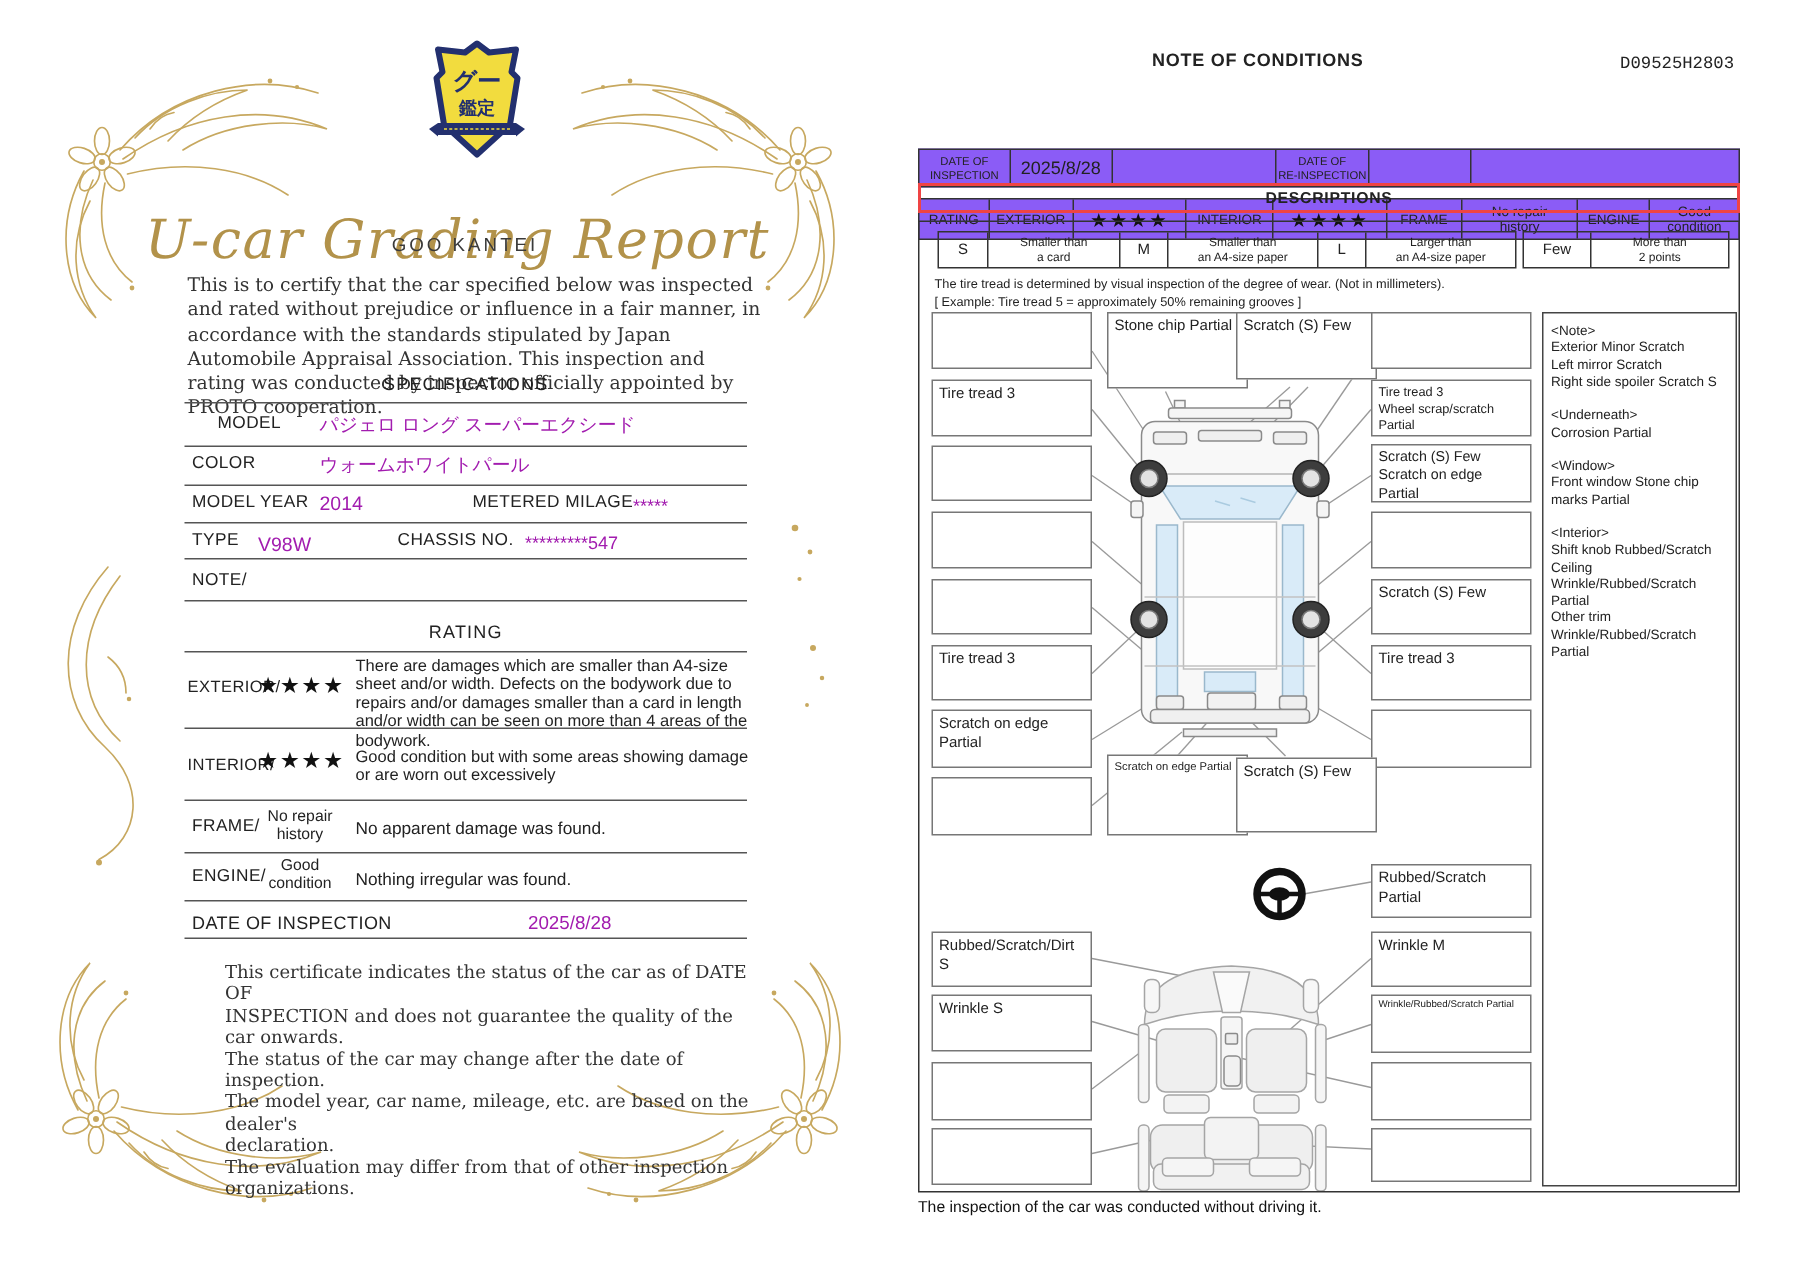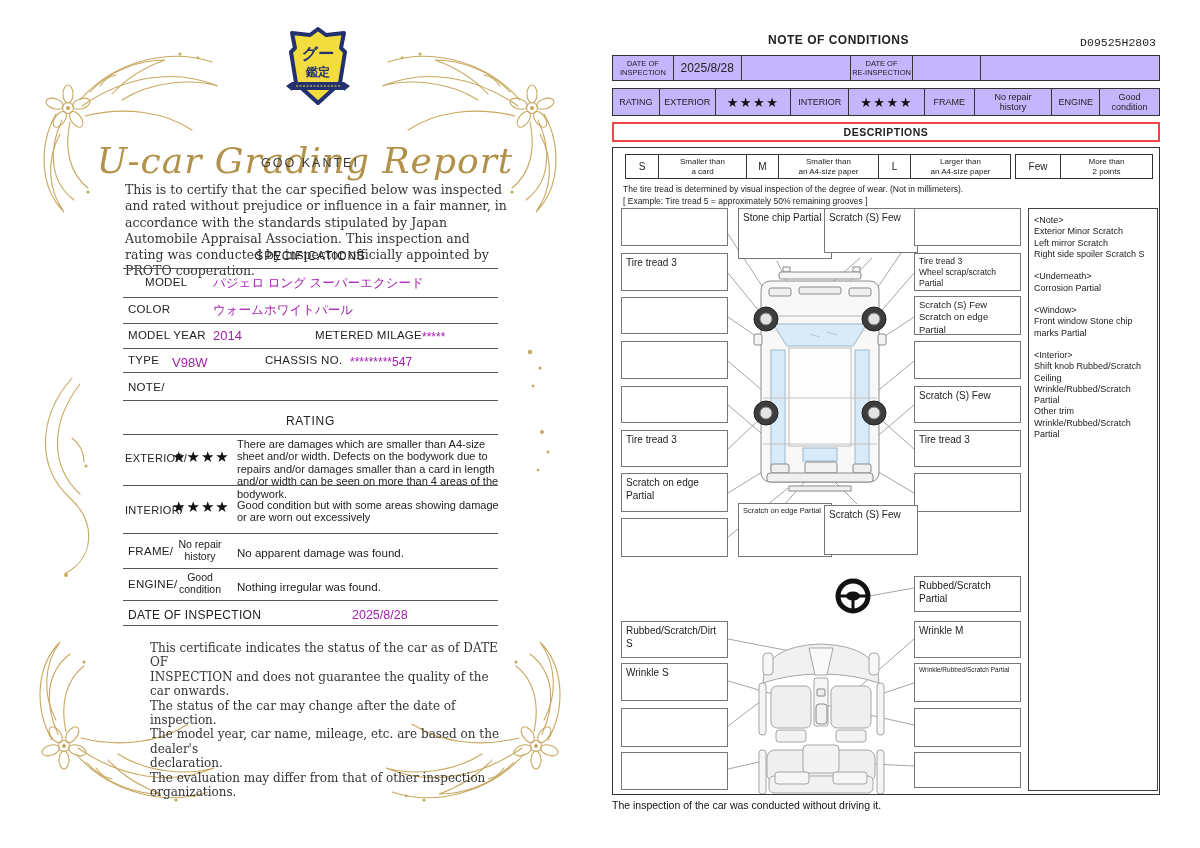--- a/index.html
+++ b/index.html
@@ -27,21 +27,21 @@
   .rtext{width:263px;font-size:11px;line-height:1.13;color:#222;}
   .disc{left:150px;top:641px;width:362px;font-family:"DejaVu Serif",serif;
       font-size:12px;line-height:1.2;color:#333;white-space:pre-line;}
   .logo-row{left:0;top:760px;width:600px;display:flex;justify-content:center;
       align-items:center;gap:16px;}
   .proto-text{font-weight:800;font-size:27px;color:#1463c0;letter-spacing:1px;}
   .jaaa-text{font-weight:700;font-size:26px;color:#23286e;letter-spacing:3px;}
   
   .np-title{left:168px;top:33px;font-size:12px;font-weight:bold;letter-spacing:.5px;}
   .np-doc{left:400px;top:36px;width:156px;text-align:right;font-size:11.5px;font-family:Liberation Mono, monospace;}
-  .trow{left:12px;width:548px;display:flex;border:1px solid #333;box-sizing:border-box;background:#c4b5fd;}
+  .trow{left:12px;width:548px;display:flex;border:1px solid #333;box-sizing:border-box;background:#8b5cf6;margin-top:44px;}
   .tcell{border-left:1px solid #333;box-sizing:border-box;display:flex;align-items:center;
       justify-content:center;text-align:center;white-space:pre-line;}
   .tcell:first-child{border-left:none;}
   .tiny-lbl{font-size:7.5px;line-height:1.2;}
   .cell9{font-size:9px;line-height:1.15;}
   .stars-r{font-size:13px;letter-spacing:1.5px;color:#111;}
   .desc-bar{left:12px;top:122px;width:548px;height:20px;border:2px solid #ef4444;box-sizing:border-box;
       display:flex;align-items:center;justify-content:center;font-size:10.5px;font-weight:bold;letter-spacing:.5px;}
   .content-box{left:12px;top:147px;width:548px;height:648px;border:1px solid #333;box-sizing:border-box;}
   .legend{position:absolute;display:flex;border:1px solid #333;box-sizing:border-box;height:25px;}

